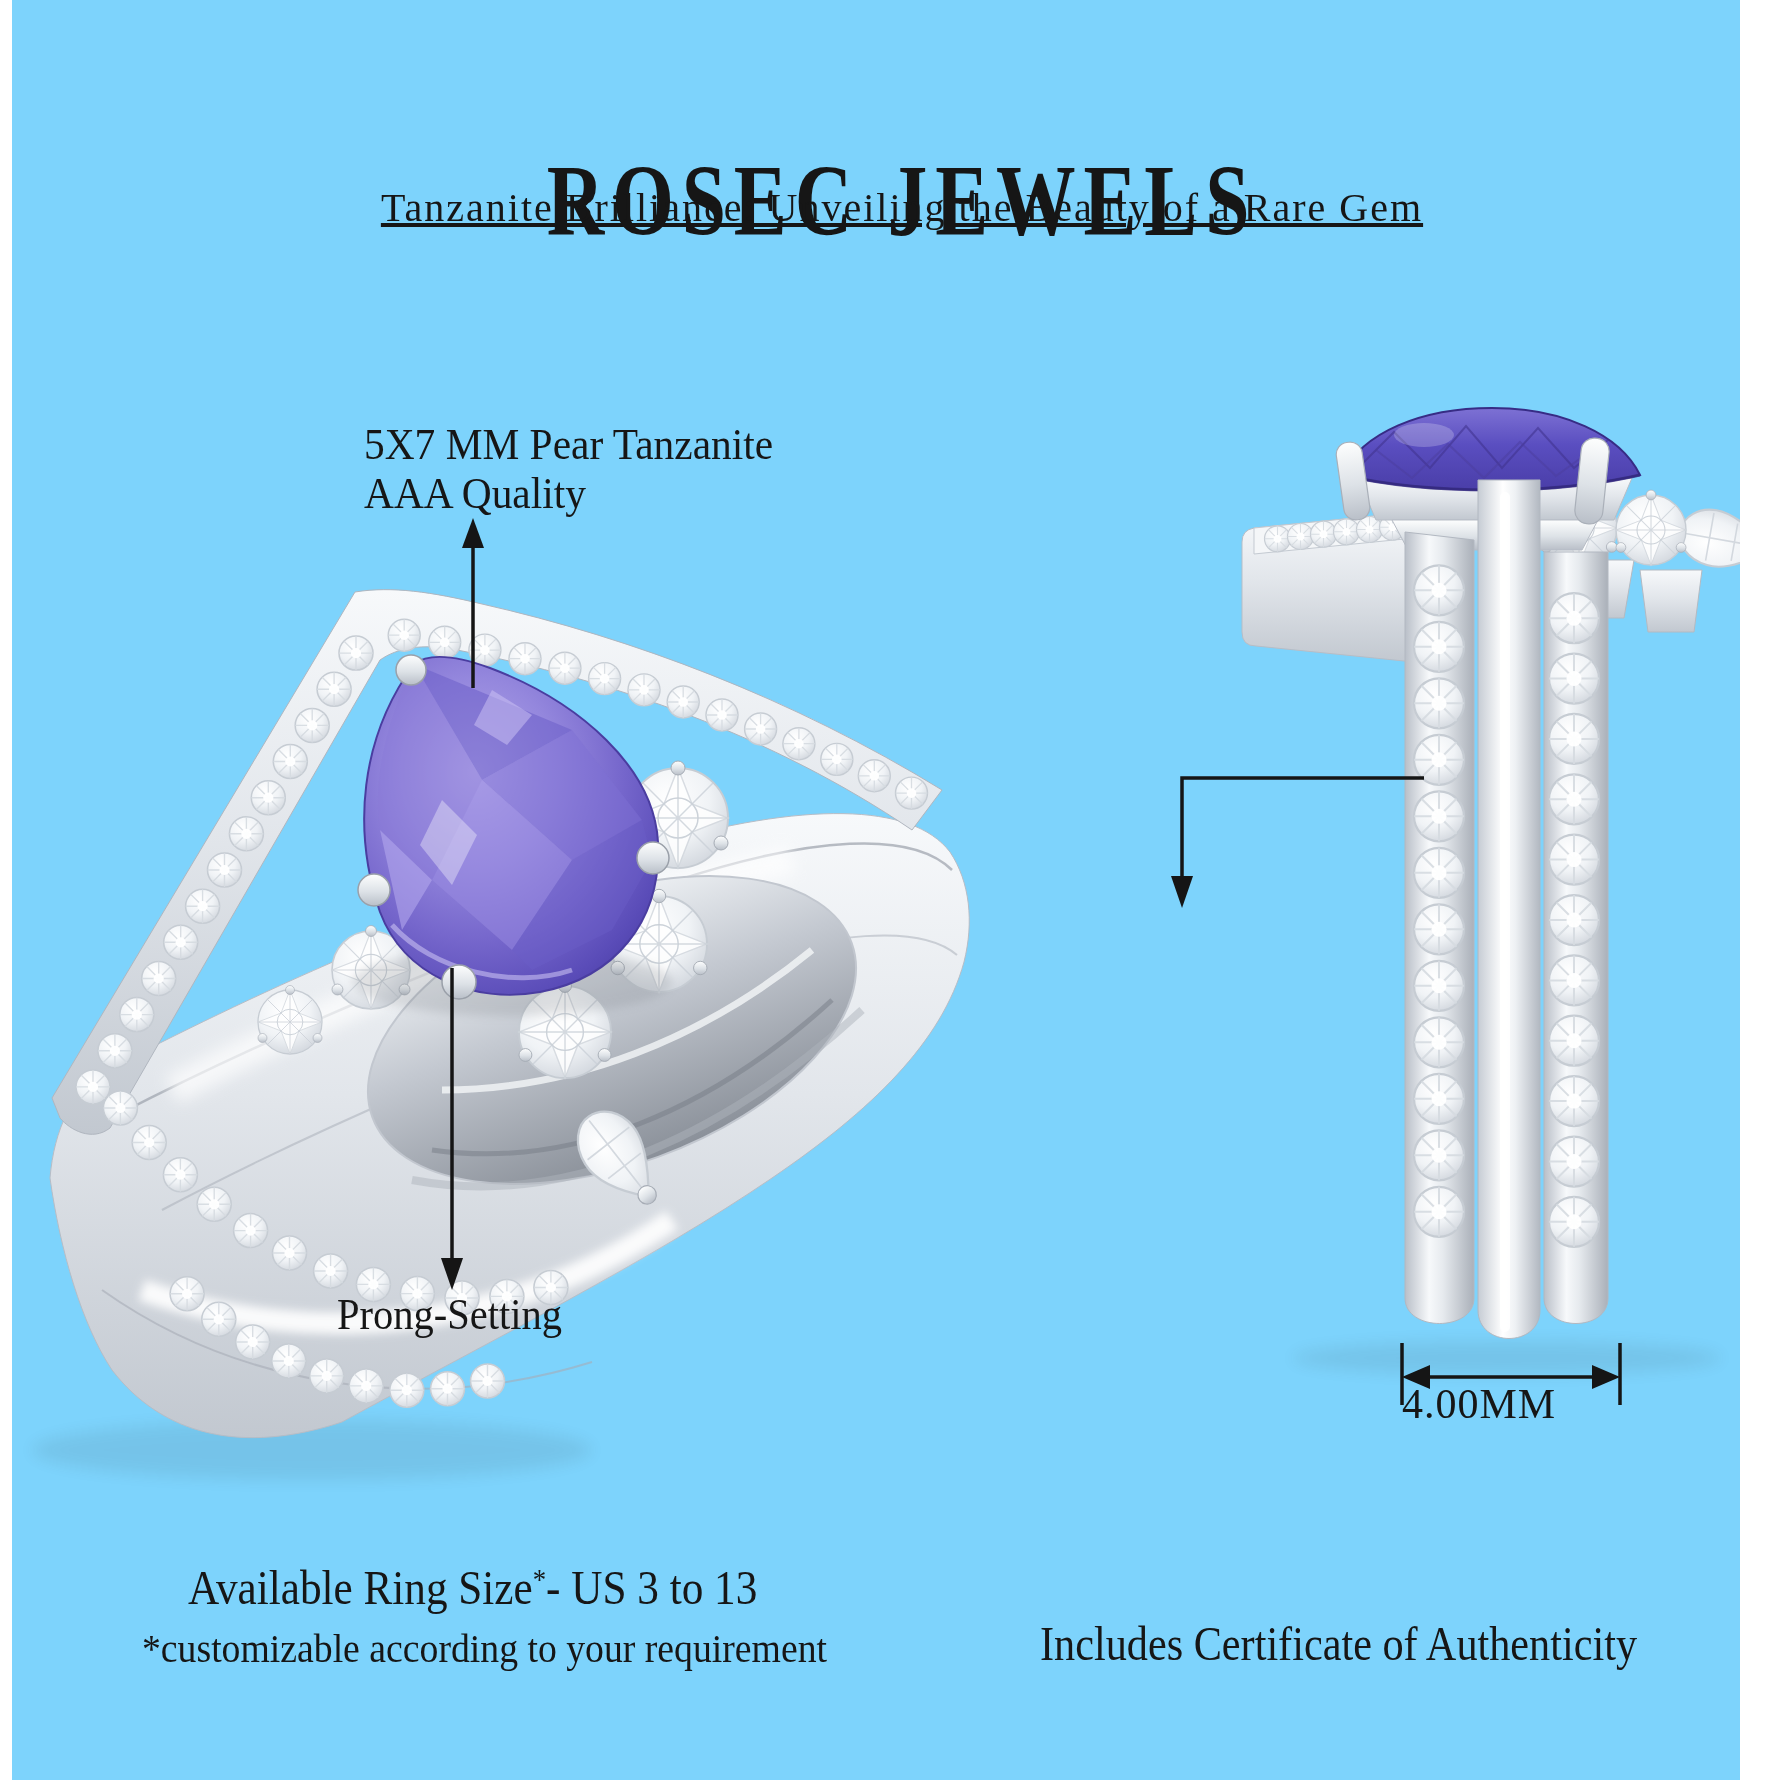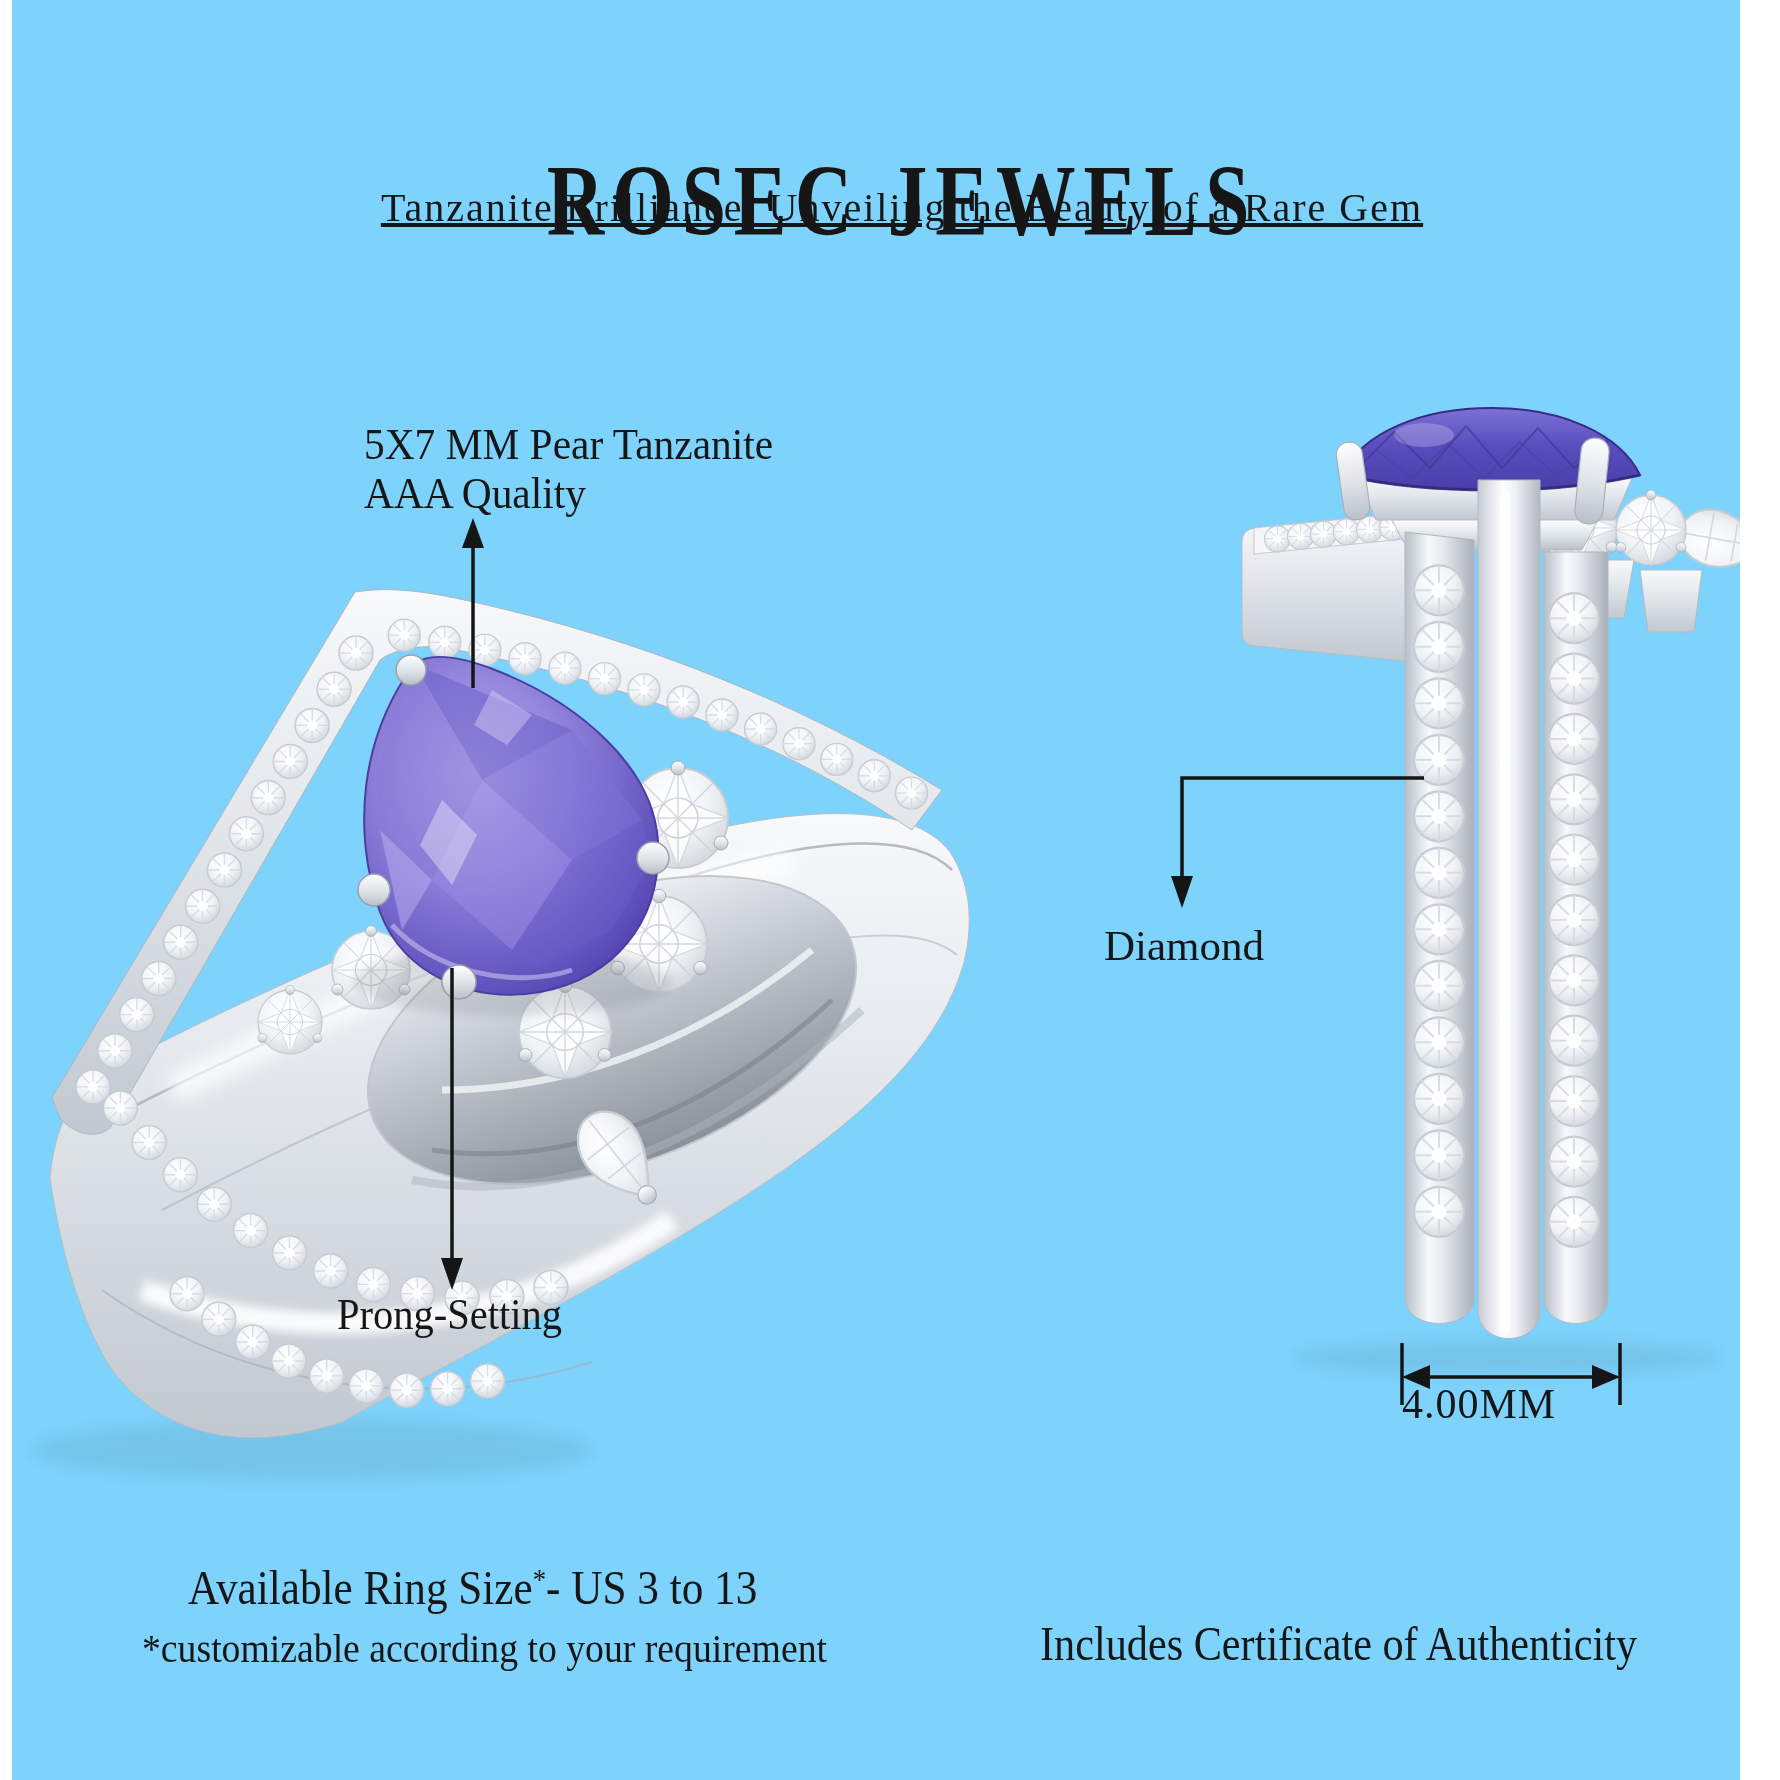--- a/index.html
+++ b/index.html
@@ -336,21 +336,20 @@
   </svg>
 
   <div class="abs gem-label">
     <div>5X7 MM Pear Tanzanite</div>
     <div>AAA Quality</div>
   </div>
 
   <div class="abs prong-label">Prong-Setting</div>
 
   <div class="abs dia-label">
-    <div>Diamond</div>
   </div>
 
   <div class="abs width-label">4.00MM</div>
 
   <div class="abs size-note">
     <span>Available Ring Size</span><span class="ast">*</span><span>- US 3 to 13</span>
   </div>
   <div class="abs custom-note">*customizable according to your requirement</div>
   <div class="abs cert-note">Includes Certificate of Authenticity</div>
 

